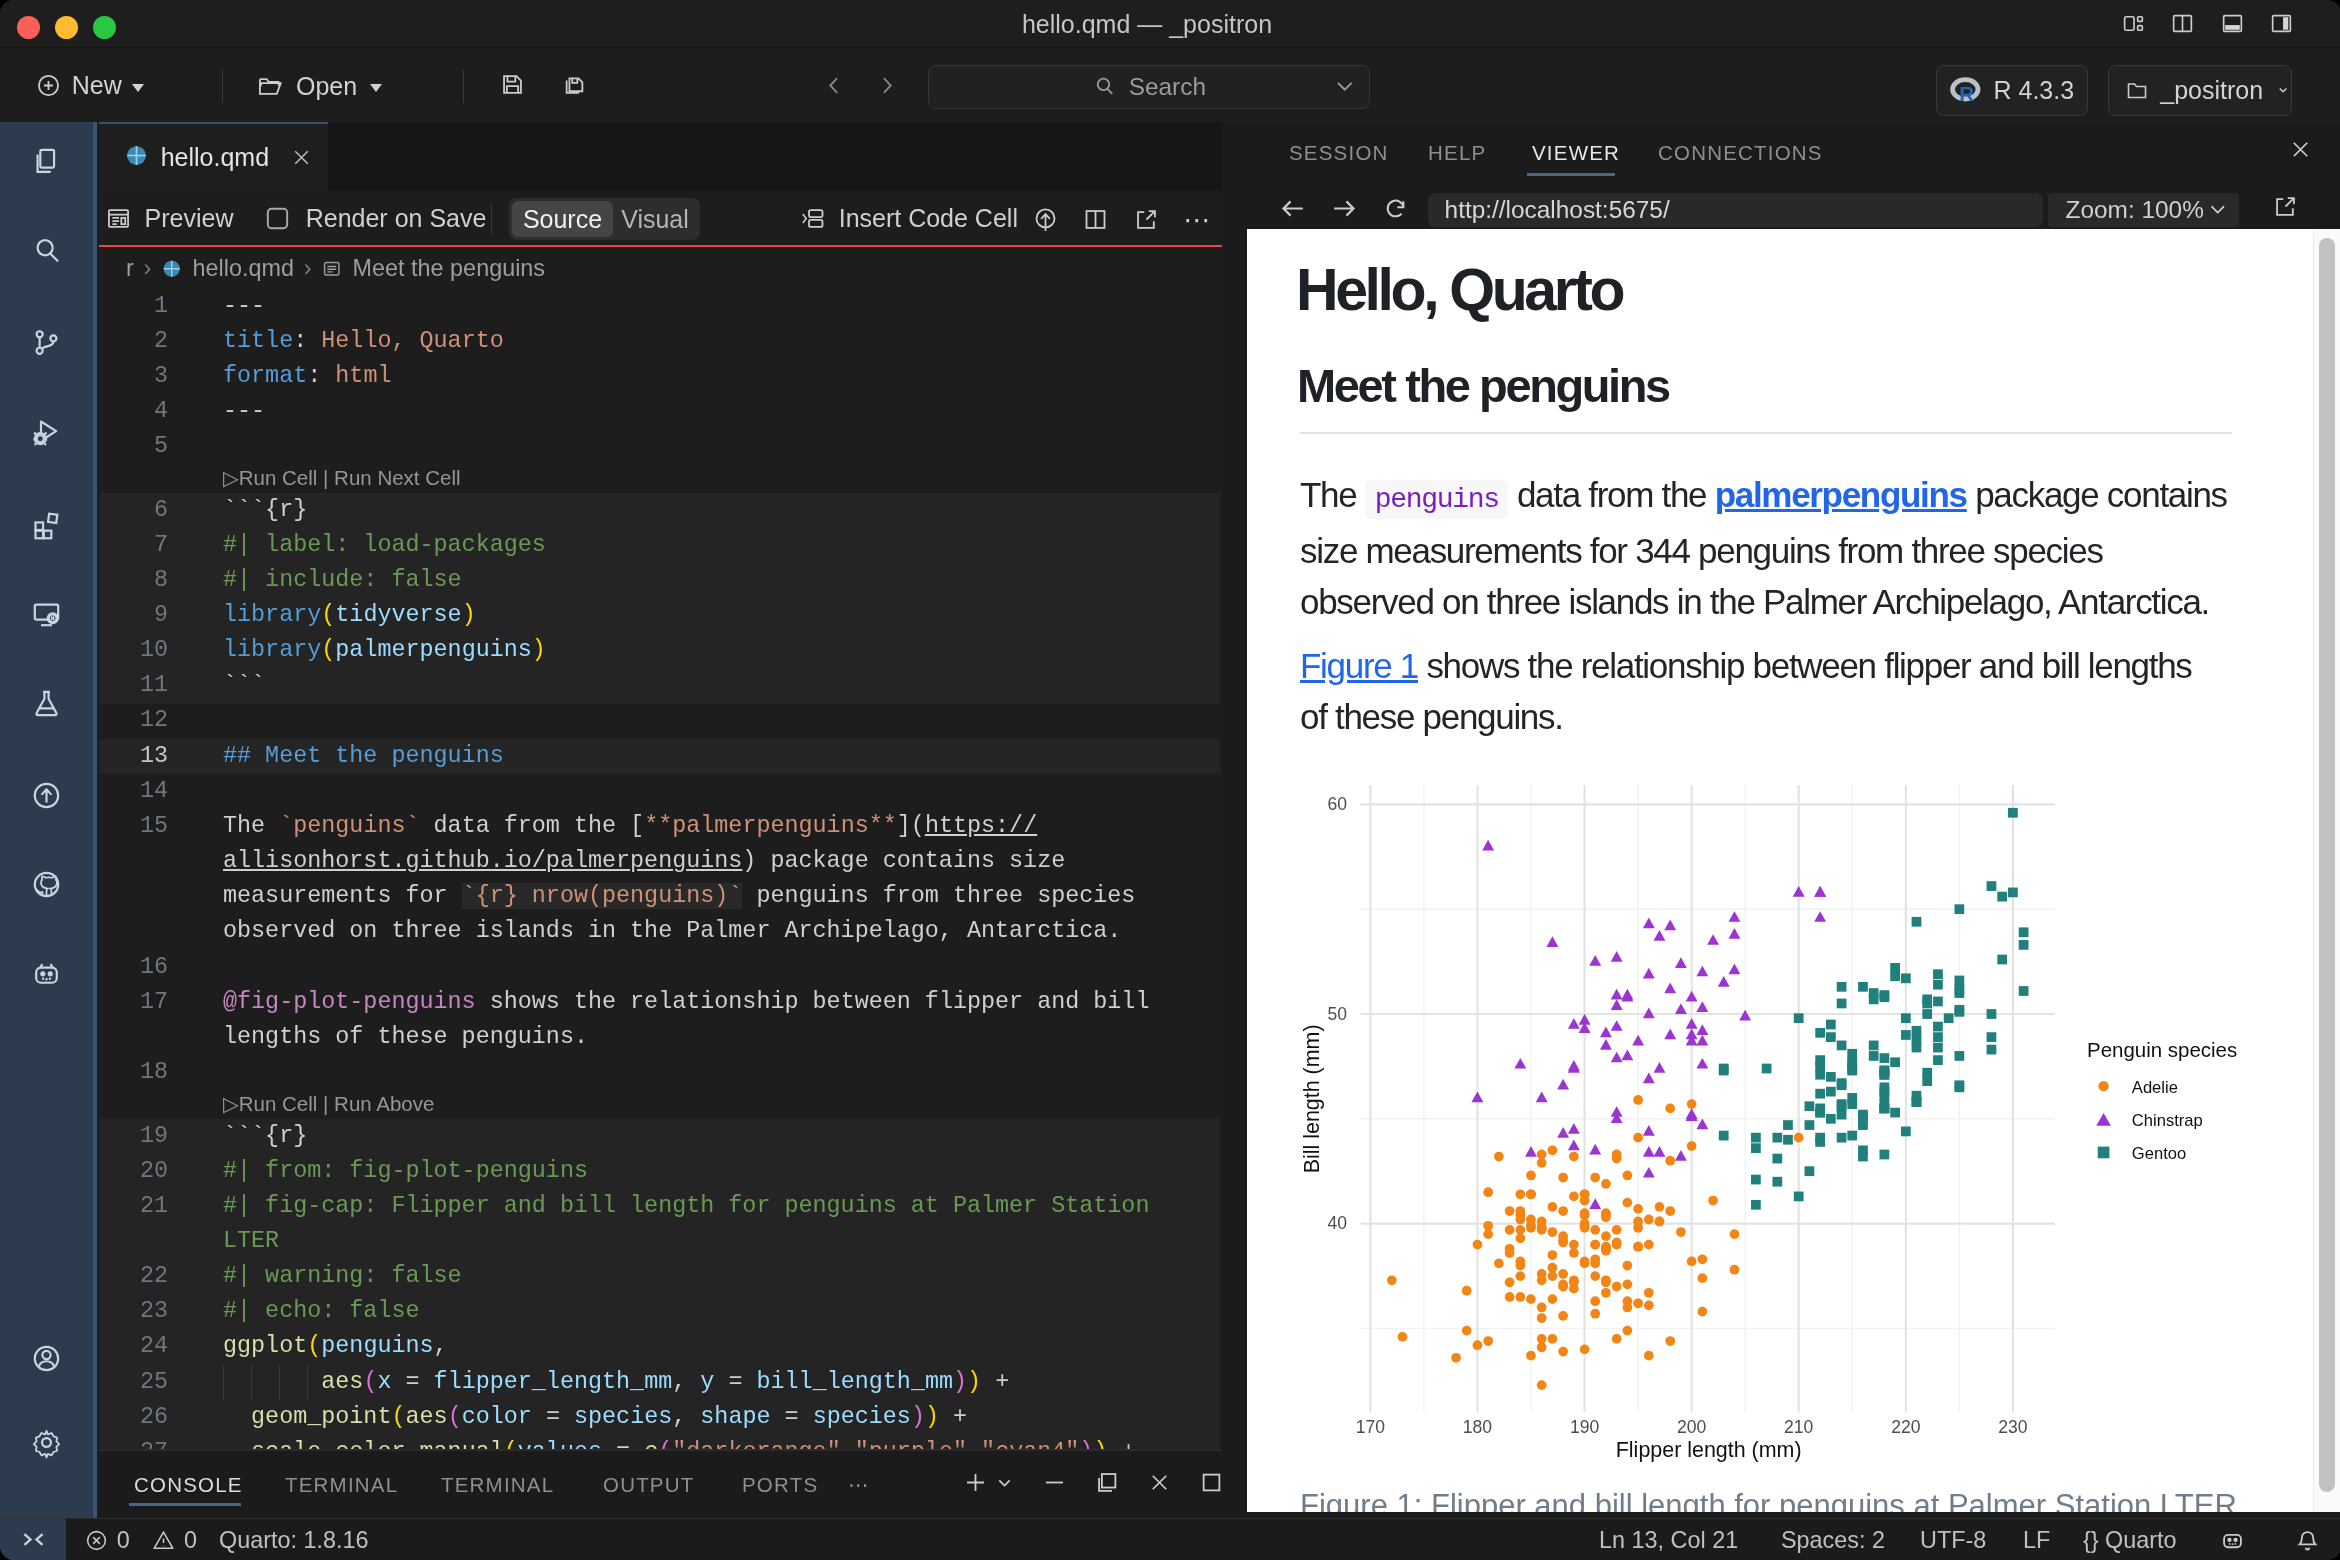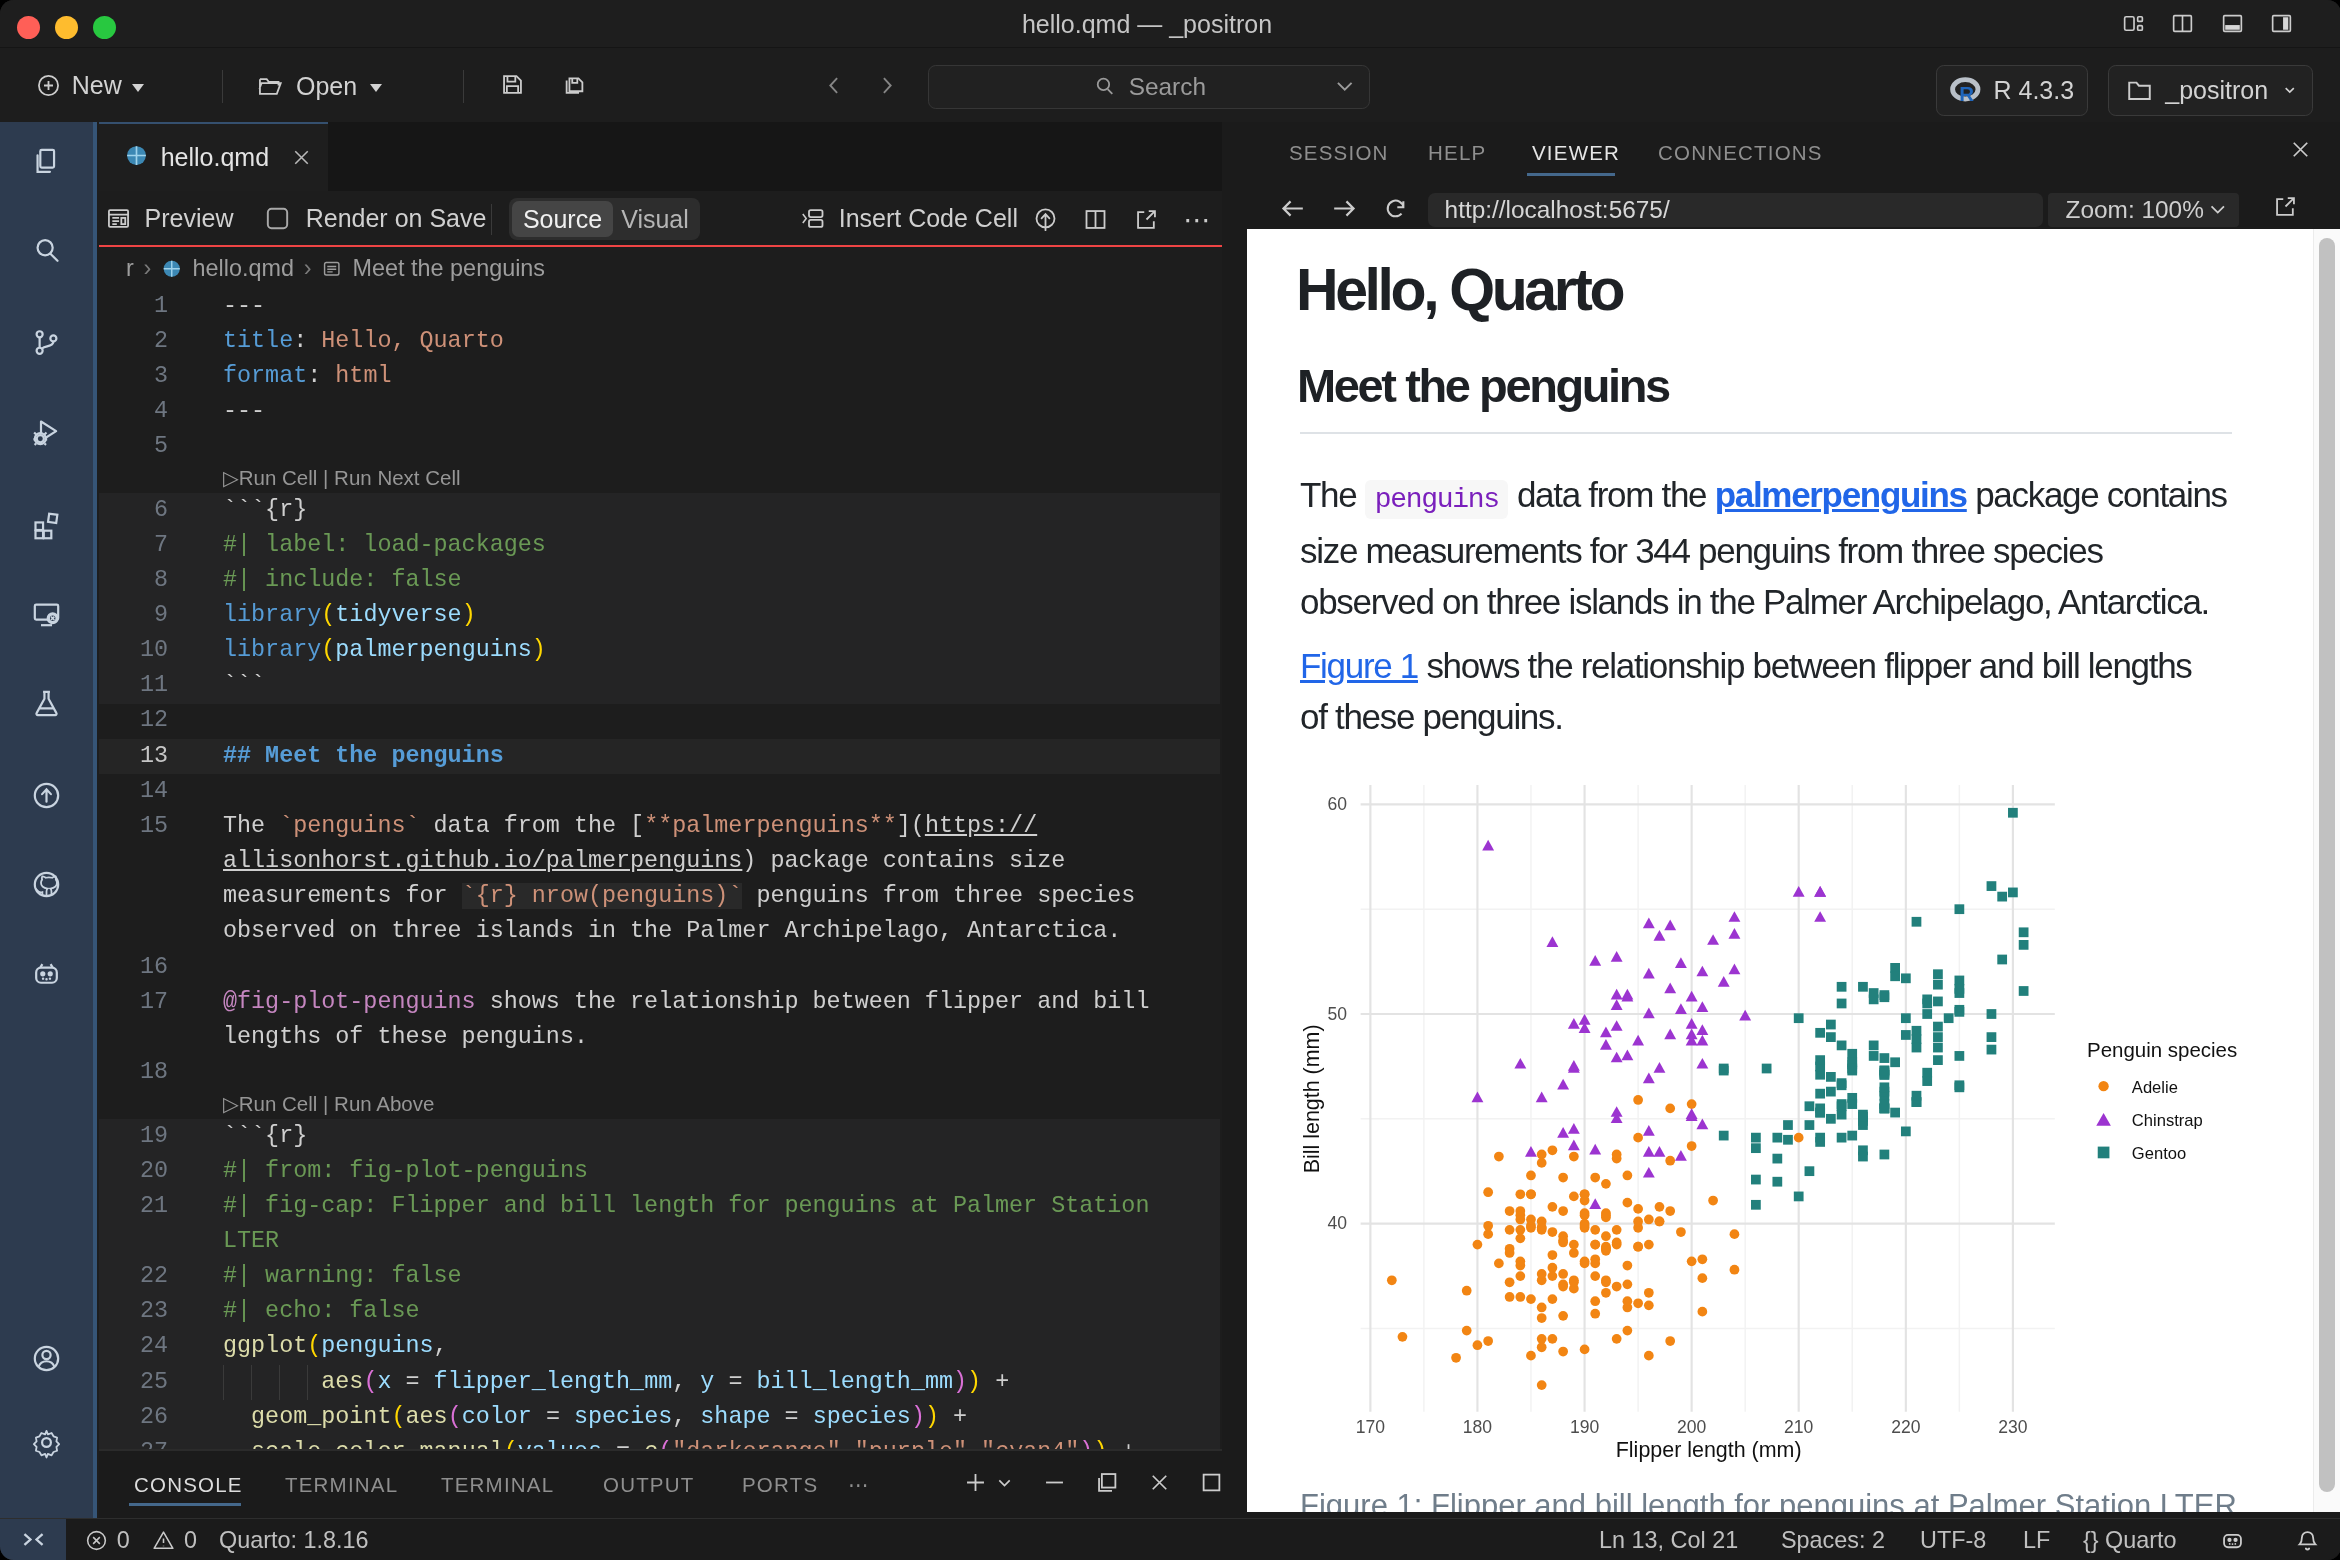--- a/index.html
+++ b/index.html
@@ -113,21 +113,21 @@
           <circle cx="11" cy="10" r="5.5"></circle>
           <path d="M15 14.5 L19.5 19"></path>
         </svg>Search</div>
   <svg class="abs" style="left:1334px;top:30px" width="21.5" height="15.6" viewBox="0 0 22 16" fill="none" stroke="#9b9b9b" stroke-width="2">
         <path d="M4 4 l7 7 7-7"></path>
       </svg>
   <div class="rbtn" style="left:1936px;width:152px;gap:9.8px;padding-left:11.7px"><svg width="35" height="29" viewBox="0 0 28 24" style="font-size:26px">
           <ellipse cx="13" cy="11" rx="10.5" ry="8" fill="none" stroke="#b9c0c8" stroke-width="4"></ellipse>
           <text x="8" y="21" font-family="Liberation Sans" font-weight="bold" font-size="17" fill="#2065ba">R</text>
         </svg>R 4.3.3</div>
-  <div class="rbtn" style="left:2108px;width:205px;gap:11.7px;padding-left:15.6px"><svg width="29" height="29" viewBox="0 0 24 24" fill="none" stroke="#cccccc" stroke-width="1.6">
+  <div class="rbtn" style="left:2108px;width:184px;gap:11.7px;padding-left:15.6px"><svg width="29" height="29" viewBox="0 0 24 24" fill="none" stroke="#cccccc" stroke-width="1.6">
           <path d="M3.5 5.5 h6 l2 2.5 h9 v11 h-17 z"></path>
         </svg>_positron<svg width="19.5" height="19.5" viewBox="0 0 24 24" fill="none" stroke="#d2d2d2" stroke-width="2">
           <path d="M7 10 l5 5 5-5"></path>
         </svg></div>
 </div>
 
 <div id="activitybar">
       <div style="position:absolute;left:0;top:9.8px;width:93px;height:59px;display:flex;align-items:center;justify-content:center">
         <svg width="33" height="33" viewBox="0 0 24 24" fill="none" stroke="#c9d4e0" stroke-width="1.6">
           <rect x="7.5" y="3.5" width="10" height="13" rx="1"></rect>
@@ -312,21 +312,21 @@
       <div class="lnum" style="top:310px">9</div>
       <div class="crow" style="top:310px"><span class="ck">library</span><span class="cy">(</span><span class="cb">tidyverse</span><span class="cy">)</span></div>
       <div class="lnum" style="top:345px">10</div>
       <div class="crow" style="top:345px"><span class="ck">library</span><span class="cy">(</span><span class="cb">palmerpenguins</span><span class="cy">)</span></div>
       <div class="lnum" style="top:380px">11</div>
       <div class="crow" style="top:380px"><span class="cw">```</span></div>
       <div class="lnum" style="top:415px">12</div>
       <div class="crow" style="top:415px"></div>
       <div class="curline" style="top:451px"></div>
       <div class="lnum lcur" style="top:451px">13</div>
-      <div class="crow" style="top:451px"><span class="ck" style="font-weight:bold">## Meet the penguins</span></div>
+      <div class="crow" style="top:451px"><span class="ck" style="font-weight:normal">## Meet the penguins</span></div>
       <div class="lnum" style="top:486px">14</div>
       <div class="crow" style="top:486px"></div>
       <div class="lnum" style="top:521px">15</div>
       <div class="crow" style="top:521px"><span class="cw">The </span><span class="cs">`penguins`</span><span class="cw"> data from the [</span><span class="cs">**palmerpenguins**</span><span class="cw">](</span><span class="cw cul">https://</span></div>
       <div class="crow" style="top:556px"><span class="cw cul">allisonhorst.github.io/palmerpenguins</span><span class="cw">) package contains size</span></div>
       <div class="crow" style="top:591px"><span class="cw">measurements for </span><span class="cs" style="background:#292929">`{r} nrow(penguins)`</span><span class="cw"> penguins from three species</span></div>
       <div class="crow" style="top:626px"><span class="cw">observed on three islands in the Palmer Archipelago, Antarctica.</span></div>
       <div class="lnum" style="top:662px">16</div>
       <div class="crow" style="top:662px"></div>
       <div class="lnum" style="top:697px">17</div>

